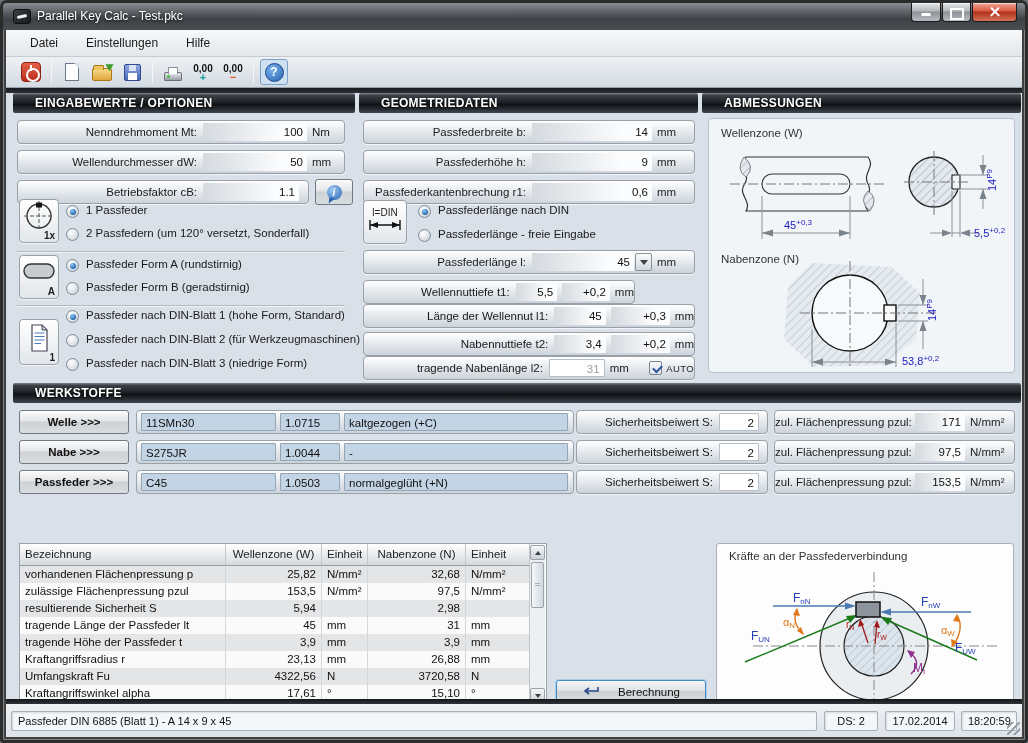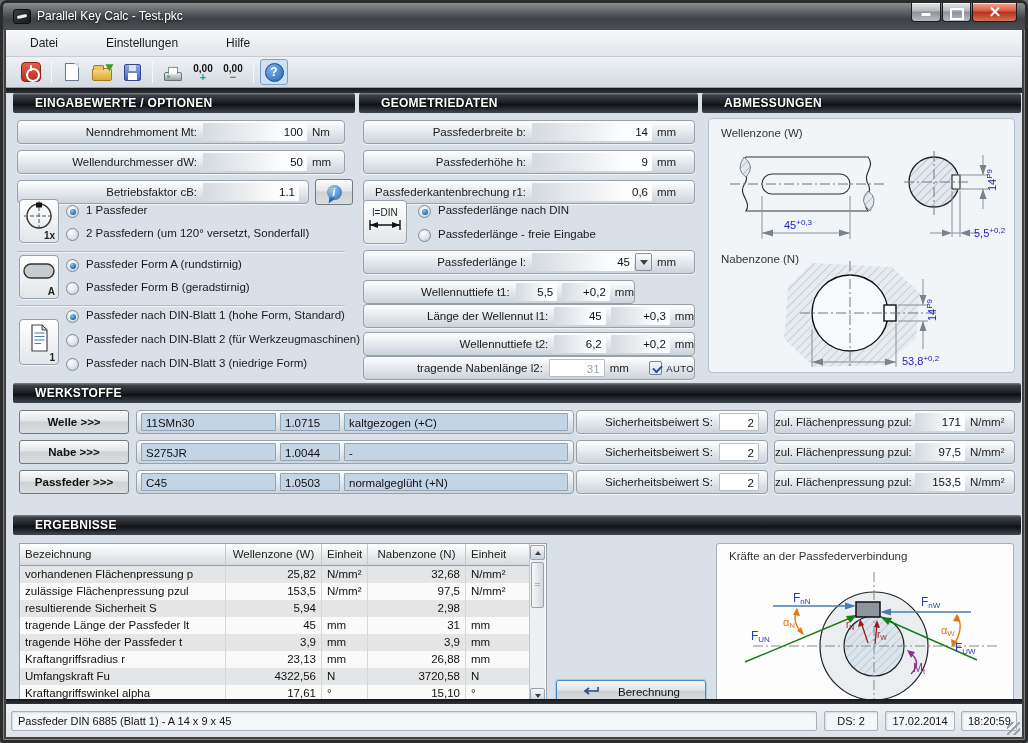--- a/index.html
+++ b/index.html
@@ -22,21 +22,21 @@
     background:linear-gradient(180deg,#e6e8ea 0%,#b2b6ba 45%,#8e9297 50%,#b6bcc2 100%); box-shadow:inset 0 1px 0 rgba(255,255,255,.6); }
   .cap-min { width:30px; } .cap-max { width:29px; } 
   .cap-close { width:45px; background:linear-gradient(180deg,#f0a896 0%,#d9573f 45%,#b1301c 50%,#d47258 100%); }
   .cap-min::after { content:""; position:absolute; left:50%; top:10px; transform:translateX(-50%); width:9px; height:3px; background:#fdfdfd; }
   .cap-max::after { content:""; position:absolute; left:50%; top:5px; transform:translateX(-50%); width:10px; height:8px; border:2px solid #fdfdfd; }
   .cap-close .x1,.cap-close .x2 { position:absolute; left:50%; top:50%; width:12px; height:2.4px; background:#fff; border-radius:1px; }
   .cap-close .x1 { transform:translate(-50%,-50%) rotate(45deg); } .cap-close .x2 { transform:translate(-50%,-50%) rotate(-45deg); }
 
   
   .menubar { position:absolute; left:3px; right:3px; top:27px; height:27px;
-    background:linear-gradient(180deg,#f7f8f9,#e2e6ea); border-bottom:1px solid #c6ccd2; display:flex; align-items:center; padding-left:14px;gap:20px; }
+    background:linear-gradient(180deg,#f7f8f9,#e2e6ea); border-bottom:1px solid #c6ccd2; display:flex; align-items:center; padding-left:14px; }
   .menu-item { font-size:12px; color:#1a1a1a; padding:4px 10px; margin-right:8px; }
   .toolbar { position:absolute; left:3px; right:3px; top:54px; height:31px;
     background:linear-gradient(180deg,#eef1f4,#d3dae1); border-bottom:1px solid #9aa2ab; display:flex; align-items:center; padding-left:10px; }
   .tbtn { width:28px; height:26px; display:flex; align-items:center; justify-content:center; margin:0 1px; border-radius:3px; position:relative; }
   .tbtn.selected { background:#cfe0f0; border:1px solid #7aa2c8; }
   .tsep { width:1px; height:22px; background:#a8b0b8; border-right:1px solid #f4f6f8; margin:0 5px; }
   .ico-exit { width:20px; height:20px; background:linear-gradient(#e4604c,#b92f1c); border:1px solid #8e2012; border-radius:4px; position:relative; }
   .ico-exit::before { content:""; position:absolute; left:4px; top:5px; width:10px; height:10px; border:2px solid #fff; border-radius:50%; }
   .ico-exit::after { content:""; position:absolute; left:50%; top:2px; width:2px; height:6px; background:#fff; transform:translateX(-50%); }
   .ico-new { width:14px; height:18px; background:#fdfdfd; border:1px solid #6a788a; position:relative; }
@@ -318,22 +318,22 @@
       <div class="fval" style="width:62px; margin-left:5px">+0,2</div>
       <div class="funit">mm</div>
     </div>
     <div class="frow" style="left:357px; top:216px; width:332px">
       <div class="flabel" style="width:200px">Länge der Wellennut l1:</div>
       <div class="fval" style="width:54px">45</div>
       <div class="fval" style="width:62px; margin-left:5px">+0,3</div>
       <div class="funit">mm</div>
     </div>
     <div class="frow" style="left:357px; top:244px; width:332px">
-      <div class="flabel" style="width:200px">Wellennuttiefe t2:</div>
-      <div class="fval" style="width:54px">6,2</div>
+      <div class="flabel" style="width:200px">Nabennuttiefe t2:</div>
+      <div class="fval" style="width:54px">3,4</div>
       <div class="fval" style="width:62px; margin-left:5px">+0,2</div>
       <div class="funit">mm</div>
     </div>
     <div class="frow" style="left:357px; top:268px; width:332px">
       <div class="flabel" style="width:200px">tragende Nabenlänge l2:</div>
       <div class="fval disabled" style="width:60px">31</div>
       <div class="funit">mm</div>
       <div style="width:22px"></div>
       <div class="checkbox checked"></div>
       <div class="auto-label">AUTO</div>
@@ -457,21 +457,20 @@
     <div class="frow" style="left:570px; top:382px; width:192px">
       <div class="flabel" style="width:142px">Sicherheitsbeiwert S:</div>
       <div class="fval" style="width:40px; background:#fff; border:1px solid #b8bec6">2</div>
     </div>
     <div class="frow" style="left:768px; top:382px; width:241px">
       <div class="flabel" style="width:140px">zul. Flächenpressung pzul:</div>
       <div class="fval" style="width:50px">153,5</div>
       <div class="funit">N/mm²</div>
     </div>
 
-    <div class="hdr" style="left:7px; top:427px; width:1008px">ERGEBNISSE</div>
 
     <div class="rtable" style="left:13px; top:455px; width:528px; height:162px">
       <div class="tgrid" style="width:510px">
         <div class="th">Bezeichnung</div>
         <div class="th num" style="text-align:center">Wellenzone (W)</div>
         <div class="th">Einheit</div>
         <div class="th" style="text-align:center">Nabenzone (N)</div>
         <div class="th">Einheit</div>
 
         <div class="td row-odd td" style="background:#e4e5e7">vorhandenen Flächenpressung p</div>

